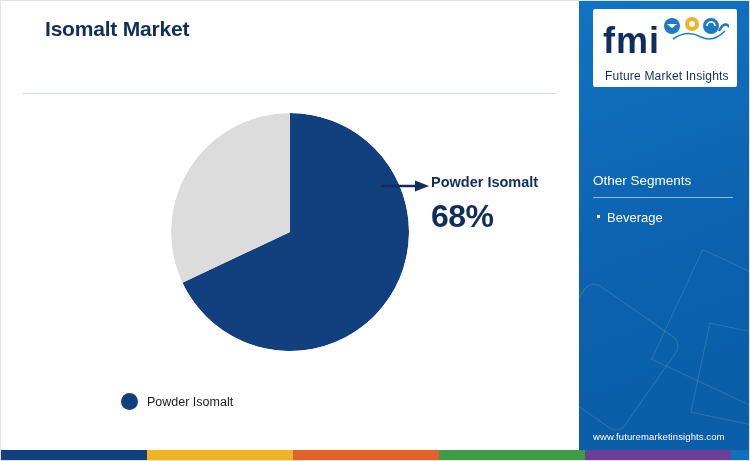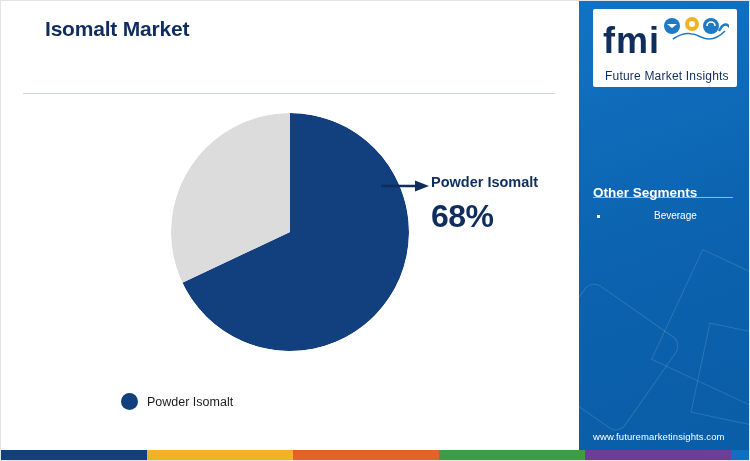--- a/index.html
+++ b/index.html
@@ -175,23 +175,23 @@
     position: absolute;
     right: 8px;
     top: 8px;
     width: 66px;
     height: 26px;
   }
 
   #segments-title {
     position: absolute;
     left: 14px;
-    top: 184px;
+    top: 172px;
     font-size: 13.5px;
-    font-weight: bold;
+    font-weight: normal;
     color: #ffffff;
   }
   #segments-rule {
     position: absolute;
     left: 14px;
     top: 196px;
     width: 140px;
     height: 1px;
     background: rgba(255,255,255,0.55);
   }
@@ -208,24 +208,23 @@
     margin-bottom: 3px;
   }
   .seg-bullet {
     width: 3px;
     height: 3px;
     background: #ffffff;
     margin-top: 6px;
     flex: 0 0 auto;
   }
   .seg-text {
-    font-size: 10px;
+    font-size: 13px;
     color: #ffffff;
     line-height: 1.45;
-    margin-left: 47px;
   }
 
   #site-url {
     position: absolute;
     left: 14px;
     bottom: 10px;
     font-size: 9.5px;
     color: #ffffff;
     letter-spacing: 0.1px;
     text-align: center;

